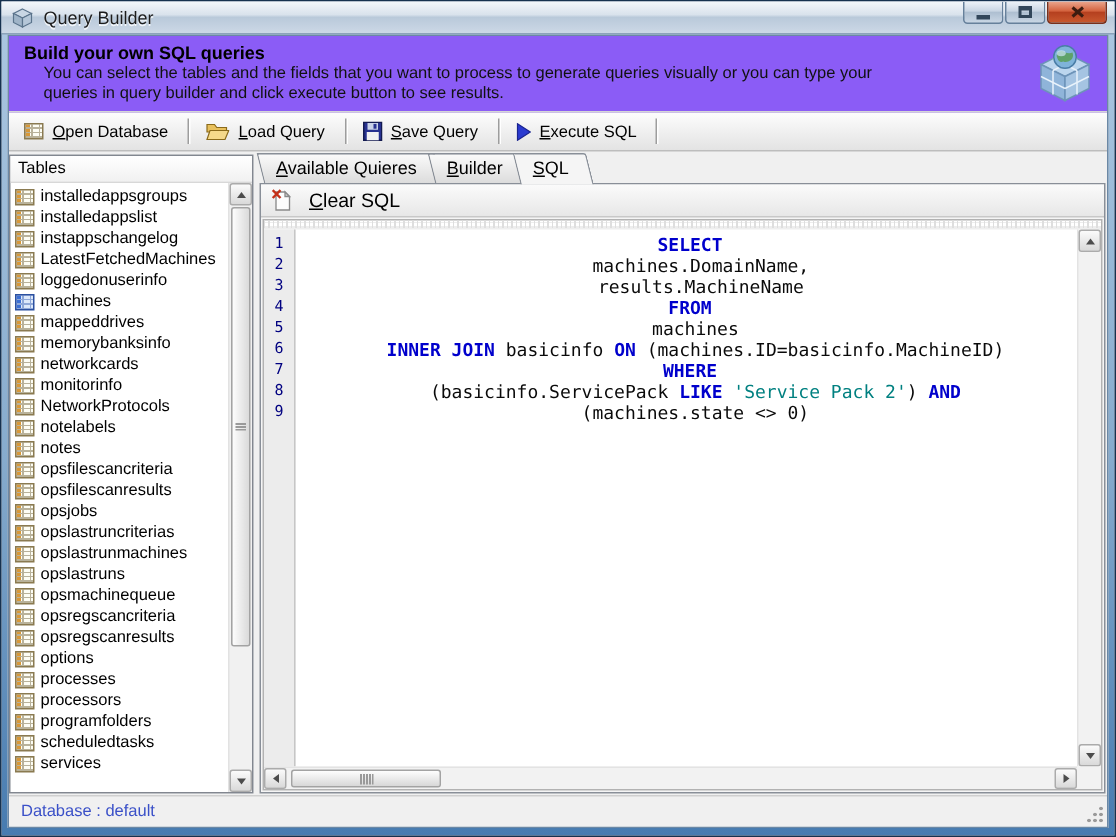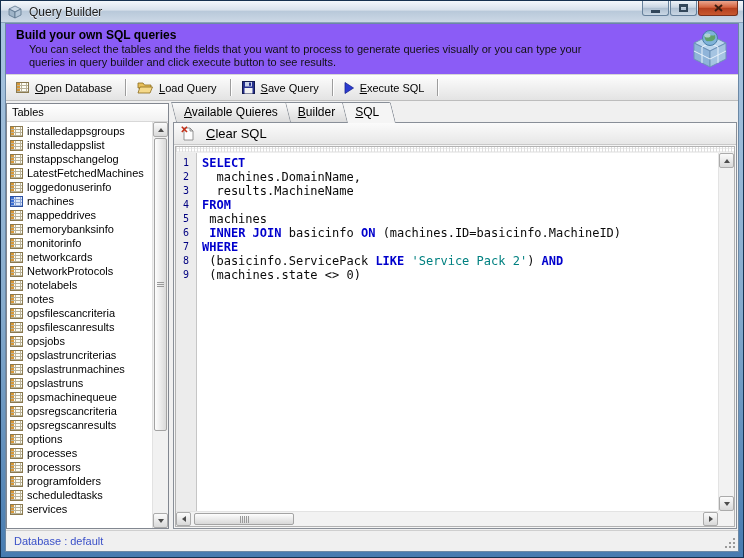--- a/index.html
+++ b/index.html
@@ -120,21 +120,21 @@
     display:grid;grid-template-columns:21px 1fr 16px;grid-template-rows:6px 1fr 15px;
   }
   .hatch{grid-column:1/4;grid-row:1;
     background:
       repeating-linear-gradient(90deg,#dedede 0 1px,transparent 1px 3px),
       repeating-linear-gradient(0deg,#ededed 0 1px,transparent 1px 3px);
     border-bottom:1px solid #eee;}
   .gutter{grid-column:1;grid-row:2;background:#ececec;border-right:1px solid #c6c6c6;padding-top:3px;}
   .gutter .ln{height:14px;font:10px "DejaVu Sans Mono",monospace;color:#000080;text-align:center;line-height:14px;}
   .code{grid-column:2;grid-row:2;padding:3px 0 0 5px;overflow:hidden;}
-  .code .cl{height:14px;line-height:14px;font:12px "DejaVu Sans Mono",monospace;white-space:pre;color:#0a0a0a;}
+  .code .cl{height:14px;line-height:14px;font:12px "DejaVu Sans Mono",monospace;white-space:pre;color:#0a0a0a;text-align:center;}
   .sql-k{color:var(--kw,#0000cc);font-weight:bold;}
   .sql-s{color:var(--str,#008080);}
   .vscroll{grid-column:3;grid-row:2;display:flex;flex-direction:column;background:#f2f2f2;border-left:1px solid #e3e3e3;}
   .hscroll{grid-column:1/3;grid-row:3;display:flex;background:#f2f2f2;border-top:1px solid #e3e3e3;}
   .hscroll .scr-thumb{width:100px;margin:1px 0 1px 3px;background:linear-gradient(#fdfdfd,#d8d8d8);}
   .hs-track{flex:1;}
   .corner{grid-column:3;grid-row:3;background:#f2f2f2;}
   
   .statusbar{
     flex:0 0 20px;background:#f0f0f0;border-top:1px solid #cfcfcf;
@@ -268,25 +268,25 @@
               <div class="sb-item">
     <span class="tbl-icon"></span>
     <span>mappeddrives</span>
   </div>
               <div class="sb-item">
     <span class="tbl-icon"></span>
     <span>memorybanksinfo</span>
   </div>
               <div class="sb-item">
     <span class="tbl-icon"></span>
+    <span>networkcards</span>
+  </div>
+              <div class="sb-item">
+    <span class="tbl-icon"></span>
     <span>monitorinfo</span>
-  </div>
-              <div class="sb-item">
-    <span class="tbl-icon"></span>
-    <span>networkcards</span>
   </div>
               <div class="sb-item">
     <span class="tbl-icon"></span>
     <span>NetworkProtocols</span>
   </div>
               <div class="sb-item">
     <span class="tbl-icon"></span>
     <span>notelabels</span>
   </div>
               <div class="sb-item">

